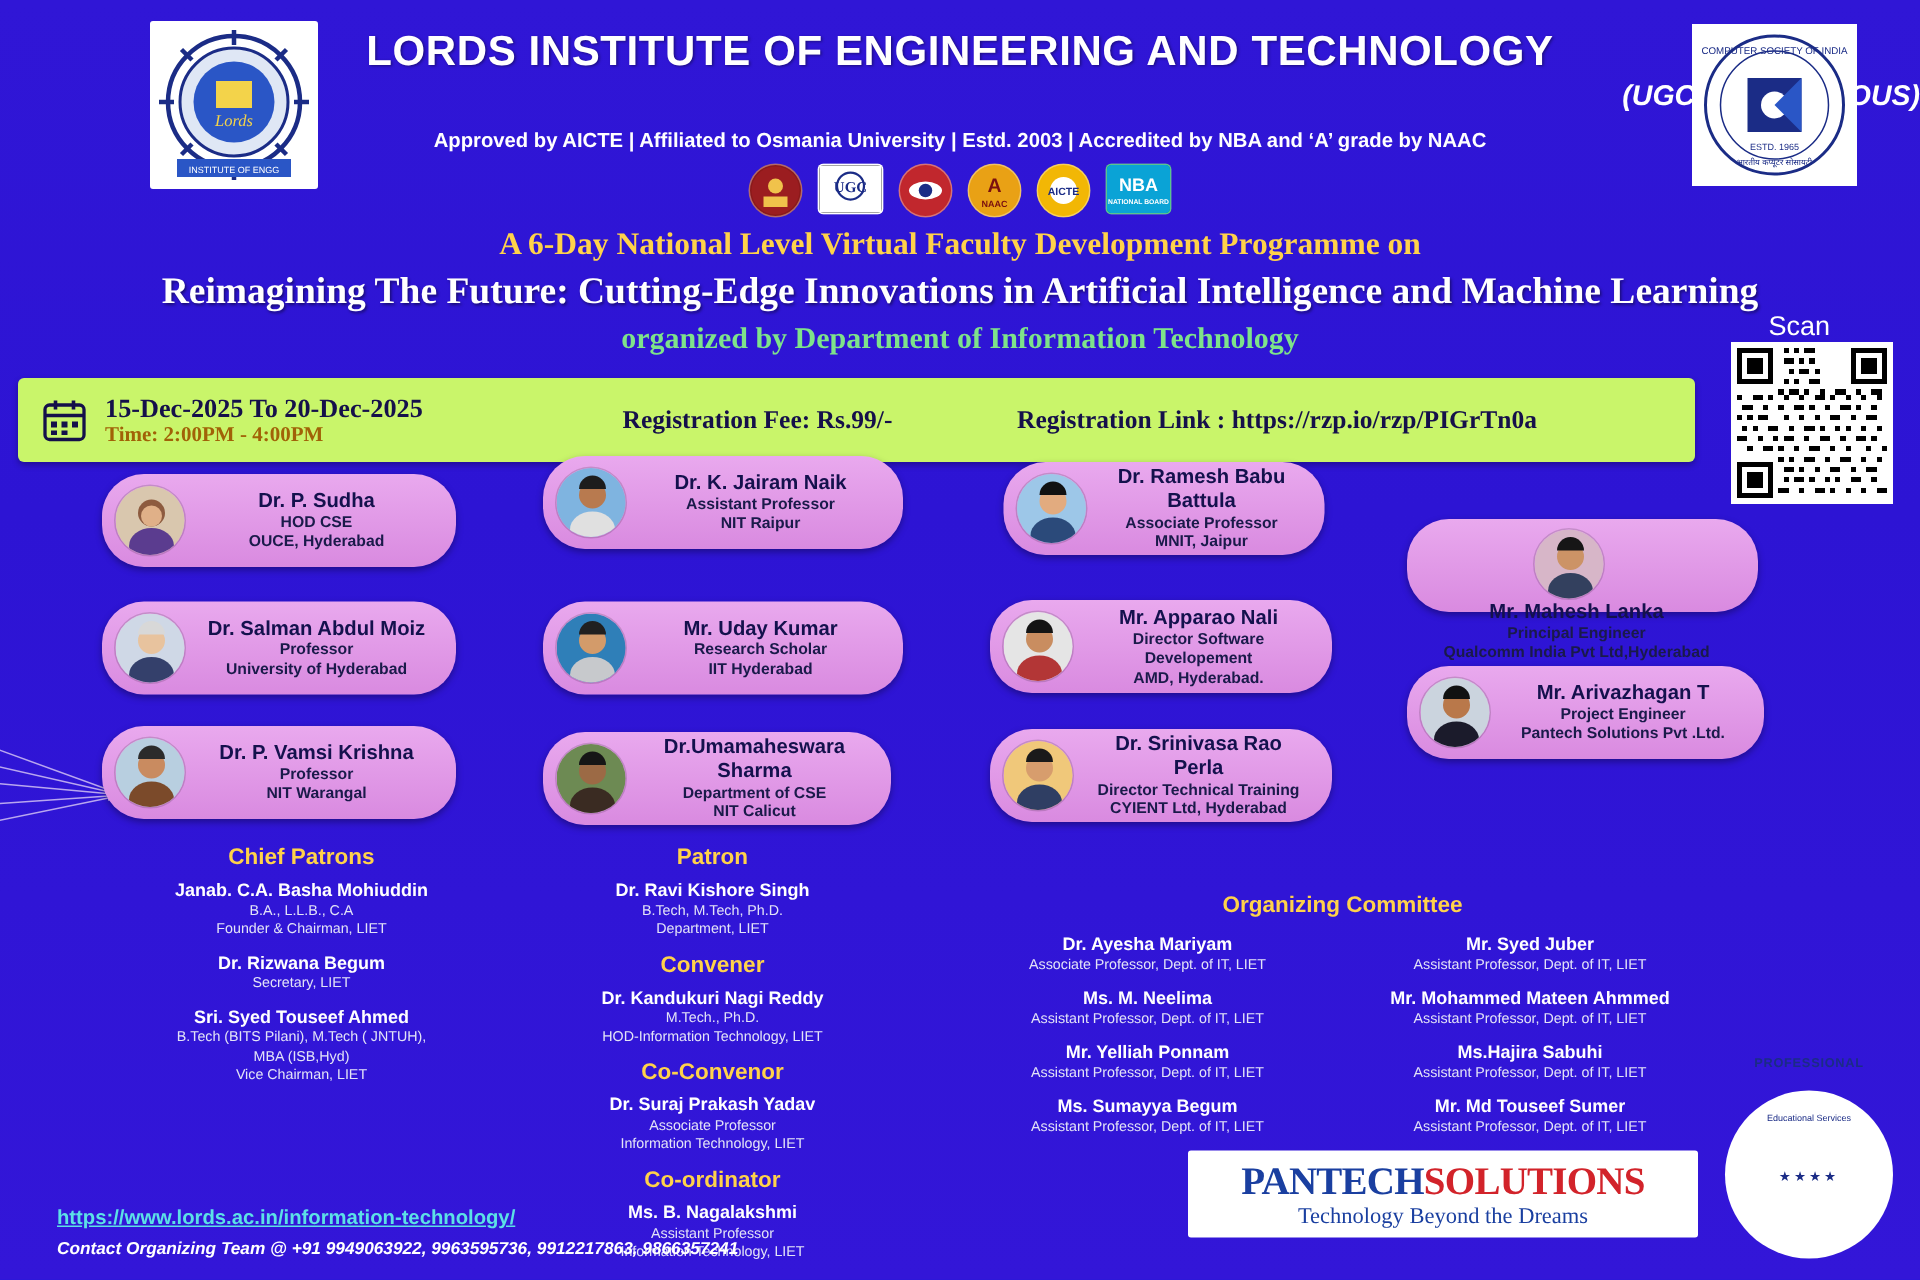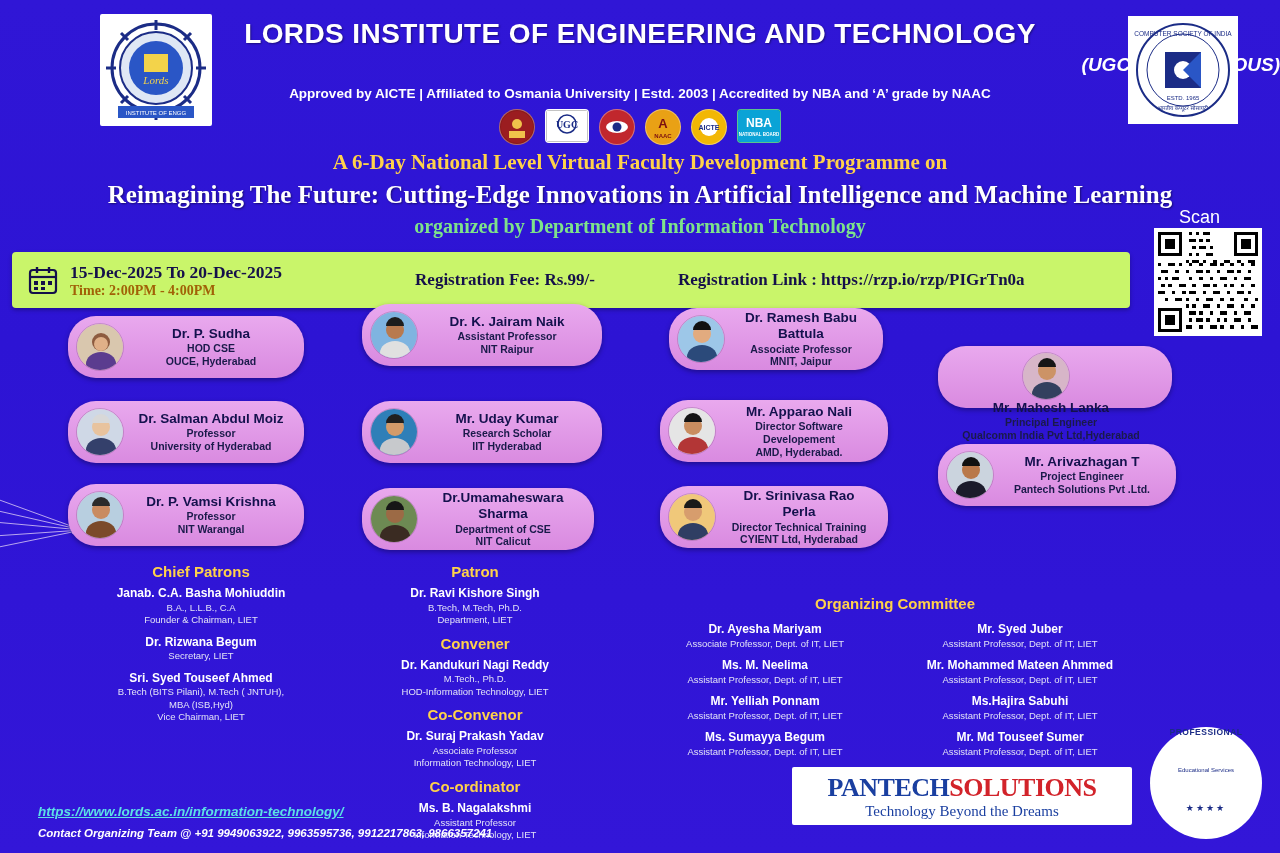--- a/index.html
+++ b/index.html
@@ -145,41 +145,41 @@
     color: #ffd24a; font-size: 15px; font-weight: bold; margin-bottom: 6px;
   }
   .person { margin-bottom: 8px; }
   .pn { color: #ffffff; font-size: 12px; font-weight: bold; line-height: 1.3; }
   .pd { color: #e3e3f7; font-size: 9.5px; line-height: 1.32; }
 
   
   .footer { position: absolute; left: 38px; bottom: 14px; }
   .site-link {
     color: #5ce1e6; font-size: 13.5px; font-weight: bold;
-    text-decoration: underline; font-style: italic;
+    text-decoration: underline; 
     display: block; margin-bottom: 8px;
   }
   .contact { color: #ffffff; font-size: 11.5px; font-weight: bold; font-style: italic;}
 
   .pantech {
     position: absolute; right: 148px; bottom: 28px;
     width: 340px; height: 58px; background: #ffffff;
     display: flex; flex-direction: column; align-items: center; justify-content: center;
     border-radius: 2px;
   }
   .pantech-top { font-size: 26px; font-weight: bold; letter-spacing: -0.5px;
      font-family: "Liberation Serif", serif; }
   .pt-pan { color: #1a3fa0; }
   .pt-sol { color: #d2232a; }
   .pantech-sub { font-size: 15px; color: #1a3fa0; font-family: "Liberation Serif", serif; }
   .prof-seal {
     position: absolute; right: 18px; bottom: 14px;
     width: 112px; height: 112px; border-radius: 50%;
     background: #ffffff; display: flex; flex-direction: column;
-    align-items: center; justify-content: space-between; text-align: center; gap: 30px;
+    align-items: center; justify-content: center; text-align: center; gap: 30px;
   }
   .seal-top { font-size: 8.5px; font-weight: bold; color: #1b2c86; letter-spacing: .5px;}
   .seal-sub { font-size: 6px; color: #1b2c86; }
   .stars { color: #1b2c86; font-size: 9px; letter-spacing: 2px; }
   .book { width: 40px; height: 24px; background: #1b2c86; margin: 2px 0;
           clip-path: polygon(0 20%,50% 0,100% 20%,100% 100%,50% 82%,0 100%); }
 </style>
 </head>
 <body>
 

